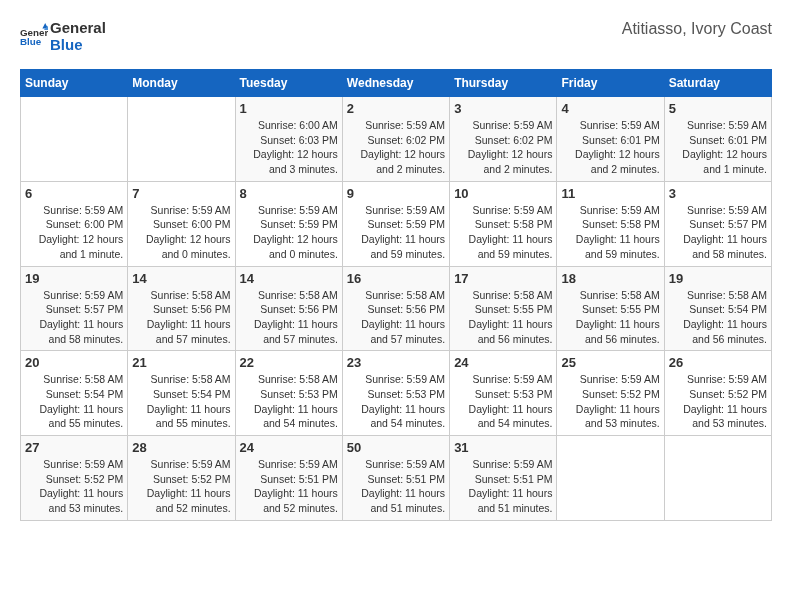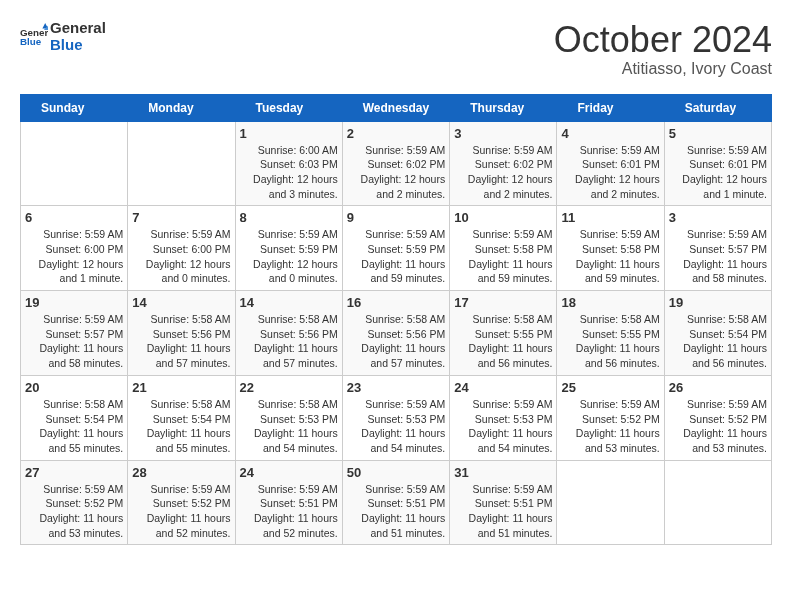--- a/index.html
+++ b/index.html
@@ -39,21 +39,21 @@
       color: #555;
     }
     table {
       width: 100%;
       border-collapse: collapse;
       font-size: 11px;
     }
     thead tr th {
       background-color: #1565c0;
       color: #fff;
-      padding: 6px 20px;
+      padding: 6px 4px;
       text-align: left;
       font-weight: bold;
       font-size: 12px;
       border: 1px solid #1565c0;
     }
     tbody tr td {
       border: 1px solid #ccc;
       vertical-align: top;
       padding: 4px;
       width: calc(100% / 7);
@@ -90,21 +90,20 @@
       <text x="0" y="32" font-size="14" font-weight="bold" fill="#1565c0">Blue</text>
       <polygon points="32,8 40,8 36,0" fill="#1565c0"></polygon>
       <polygon points="34,10 40,10 40,4" fill="#4a90d9"></polygon>
     </svg>
     <div>
       <div style="font-size:15px;font-weight:bold;color:#333;line-height:1.1;">General</div>
       <div style="font-size:15px;font-weight:bold;color:#1565c0;line-height:1.1;">Blue</div>
     </div>
   </div>
   <div class="title-block">
-    <div class="month-title">October 2024</div>
     <div class="location">Atitiasso, Ivory Coast</div>
   </div>
 </div>
 
 <table>
   <thead>
     <tr id="weekday-header">
     <th>Sunday</th>
         <th>Monday</th>
         <th>Tuesday</th>

